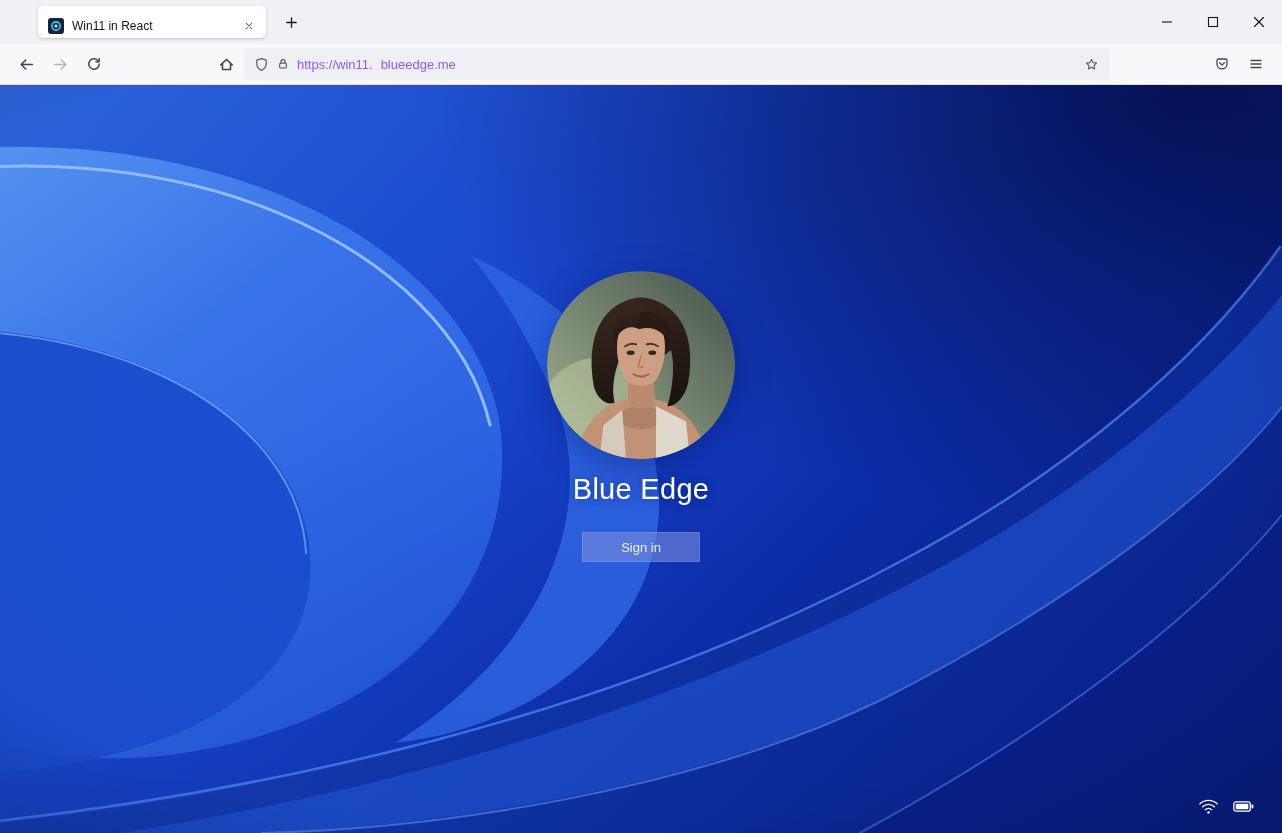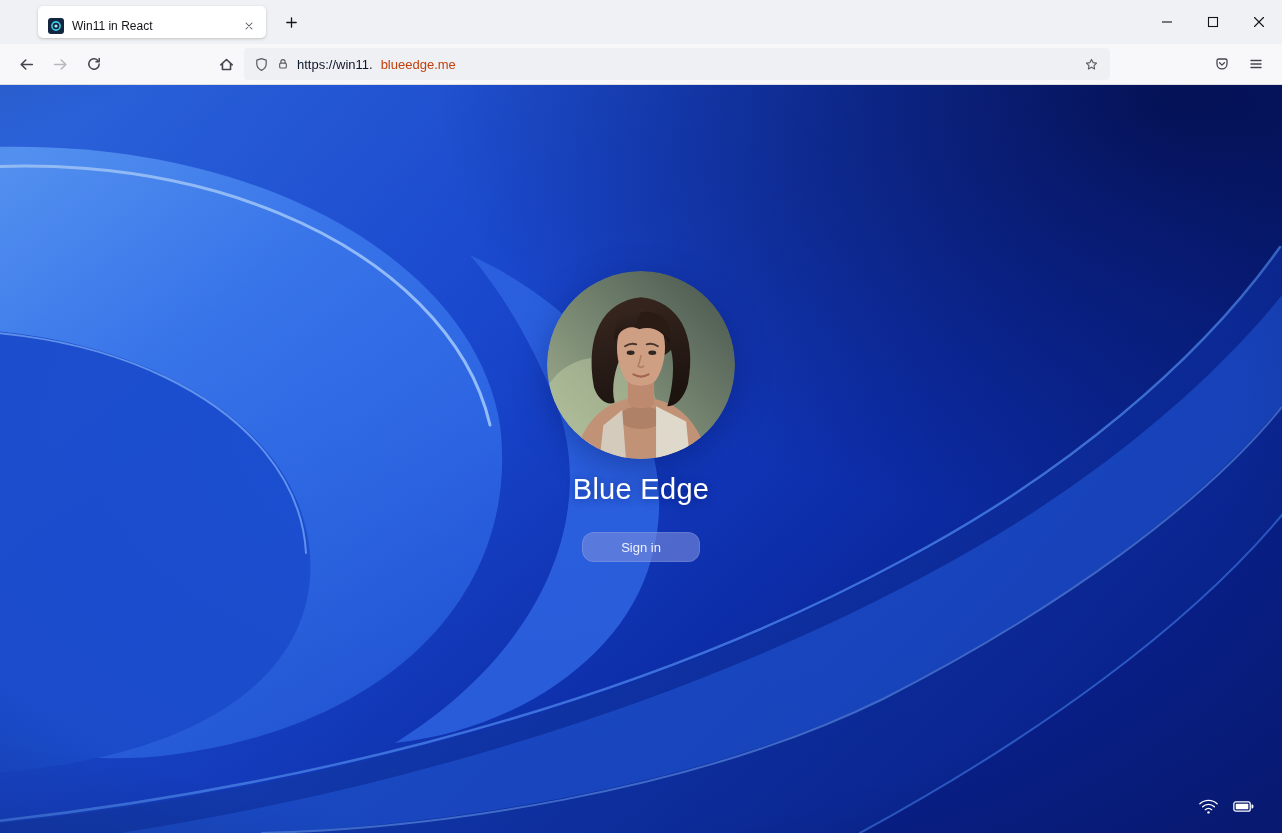--- a/index.html
+++ b/index.html
@@ -25,37 +25,37 @@
   
   .toolbar { height:41px; background:#f8f8fa; border-bottom:1px solid #dcdce1;
              display:flex; align-items:center; padding:0 10px; gap:2px; flex:none; }
   .tbtn { width:32px; height:32px; color:#45454e; }
   .tbtn.disabled { color:#b8b8c0; cursor:default; }
   .nav-gap { width:96px; flex:none; }
   .urlbar { flex:1; height:32px; background:#eff0f3; border-radius:4px; display:flex;
             align-items:center; padding:0 6px 0 10px; gap:7px; cursor:text; }
   .urlbar .ubicon { color:#5b5b66; display:flex; flex:none; }
   .url-text { font-size:13px; flex:1; white-space:nowrap; overflow:hidden; }
-  .url-dim { color:#0f172a;margin-top:41px; }
-  .url-strong { color:#c2410c;padding-left:8px; }
+  .url-dim { color:#8b5cf6;margin-top:41px; }
+  .url-strong { color:#8b5cf6;padding-left:8px; }
   .star-btn { width:26px; height:26px; }
   .right-gap { width:92px; flex:none; }
   .end-btn { width:32px; height:32px; color:#45454e; }
 
   
   .content { position:relative; flex:1; overflow:hidden; background:#1a49d0; }
   .wallpaper { position:absolute; inset:0; width:100%; height:100%; display:block; }
   .lock-center { position:absolute; top:186px; left:0; right:0;
                  display:flex; flex-direction:column; align-items:center; }
   .avatar { width:188px; height:188px; border-radius:50%; overflow:hidden;
             box-shadow:0 10px 34px rgba(0,18,90,.35); flex:none; }
   .avatar svg { display:block; width:100%; height:100%; }
   .user-name { margin-top:14px; font-size:29px; font-weight:400; color:#ffffff;
                letter-spacing:.3px; text-shadow:0 1px 8px rgba(0,20,90,.45); }
-  .signin { margin-top:26px; width:118px; height:30px; border:none; border-radius:12px;
+  .signin { margin-top:26px; width:118px; height:30px; border:none; border-radius:0;
             background:rgba(122,140,220,.60); color:#eef1ff; font-size:13px;
             font-family:"Liberation Sans", sans-serif; cursor:pointer;
             box-shadow:inset 0 0 0 1px rgba(255,255,255,.12); }
   .status-icons { position:absolute; right:28px; bottom:18px; display:flex; gap:14px;
                   align-items:center; color:#ffffff; }
   .status-icons span { display:flex; }
 </style>
 </head>
 <body>
 

